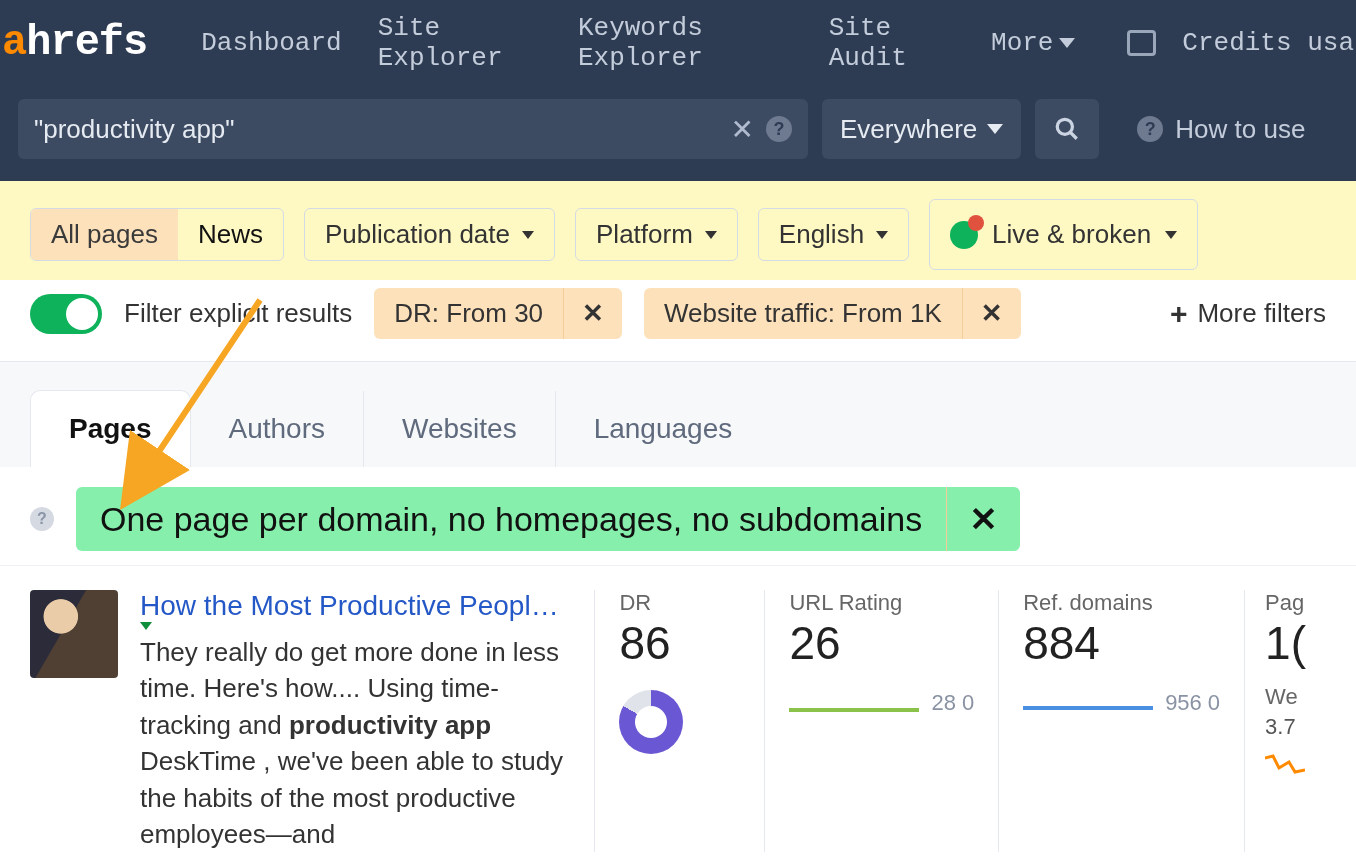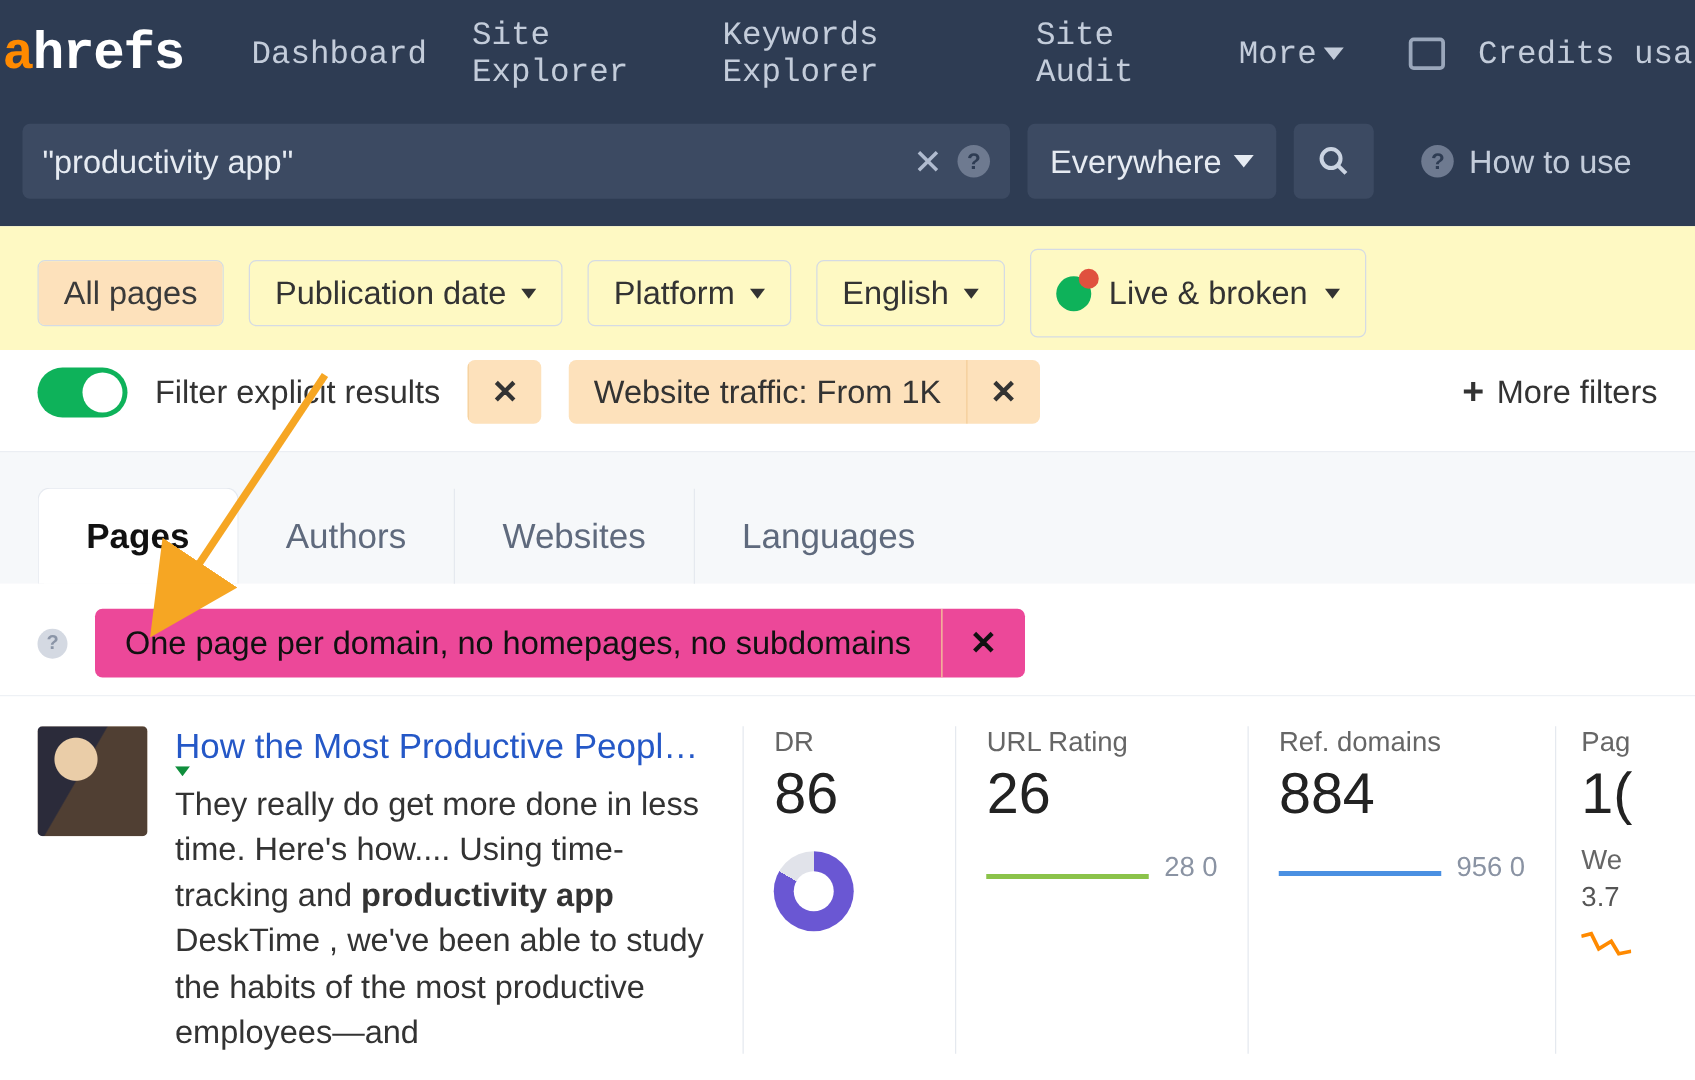--- a/index.html
+++ b/index.html
@@ -49,21 +49,21 @@
 .tabs-area { background: #f6f8fa; padding: 28px 30px 0; }
 .tabs { display: flex; align-items: flex-end; gap: 0; }
 .tab { padding: 22px 38px; font-size: 28px; color: #5f6a7d; cursor: pointer; border-right: 1px solid #e5e9ef; }
 .tab:last-child { border-right: none; }
 .tab.active { background: #fff; color: #111; font-weight: 700; border: 1px solid #e5e9ef; border-bottom: none; border-top-left-radius: 10px; border-top-right-radius: 10px; }
 
 
 .results-head { background: #fff; padding: 20px 30px 14px; display: flex; align-items: center; gap: 22px; border-bottom: 1px solid #eef1f5; }
 .count-box { border: 5px solid #f6a623; border-radius: 14px; padding: 8px 14px; font-size: 28px; font-weight: 700; }
 .help-sm { width: 24px; height: 24px; border-radius: 50%; background: #d4d9e2; color: #8b95a7; display: inline-flex; align-items: center; justify-content: center; font-size: 16px; font-weight: 700; }
-.domain-chip { display: inline-flex; align-items: center; background: #ec4899; border-radius: 6px; font-size: 26px; overflow: hidden; text-align: right; }
+.domain-chip { display: inline-flex; align-items: center; background: #86efac; border-radius: 6px; font-size: 34px; overflow: hidden; text-align: right; }
 .domain-chip .t { padding: 12px 24px; }
 .domain-chip .x { padding: 12px 22px; border-left: 1px solid #f4cd99; cursor: pointer; font-weight: 700; }
 
 
 .result { display: flex; padding: 24px 30px 0; gap: 22px; }
 .thumb { width: 88px; height: 88px; background: #c9a074; border-radius: 4px; background-image: radial-gradient(circle at 35% 30%, #eacda8 0 20%, transparent 21%), linear-gradient(120deg, #2b2b3a 40%, #503f33 41%); }
 .result-main { flex: 1; min-width: 0; max-width: 520px; }
 .title { color: #2558c7; font-size: 28px; text-decoration: none; white-space: nowrap; overflow: hidden; text-overflow: ellipsis; display: block; cursor: pointer; }
 .url-line { display: flex; align-items: center; gap: 10px; color: #0f8e3c; font-size: 26px; white-space: nowrap; overflow: hidden; text-overflow: ellipsis; }
 .url-line .caret { color: #0f8e3c; cursor: pointer; }
@@ -129,20 +129,21 @@
     <div class="how-to">
       <span class="help-circ" style="background:#6e7a90">?</span>
       <span>How to use</span>
     </div>
   </div>
 </div>
 
 <div class="filters-row1">
   <div class="seg">
     <div class="active">All pages</div>
+    <div>News</div>
   </div>
   <div class="dropdown">
       <span>Publication date</span> 
       <span class="caret-down sm"></span>
     </div>
   <div class="dropdown">
       <span>Platform</span> 
       <span class="caret-down sm"></span>
     </div>
   <div class="dropdown">
@@ -153,20 +154,21 @@
       <span class="live-icon"></span>
       <span>Live &amp; broken</span> 
       <span class="caret-down sm"></span>
     </div>
 </div>
 
 <div class="filters-row2">
   <div class="toggle"></div>
   <div class="explicit-label">Filter explicit results</div>
   <div class="chip">
+    <div class="chip-text">DR: From 30</div>
     <div class="chip-x">✕</div>
   </div>
   <div class="chip">
     <div class="chip-text">Website traffic: From 1K</div>
     <div class="chip-x">✕</div>
   </div>
   <div class="more-filters">
       <span class="plus">+</span>
       <span>More filters</span>
     </div>

